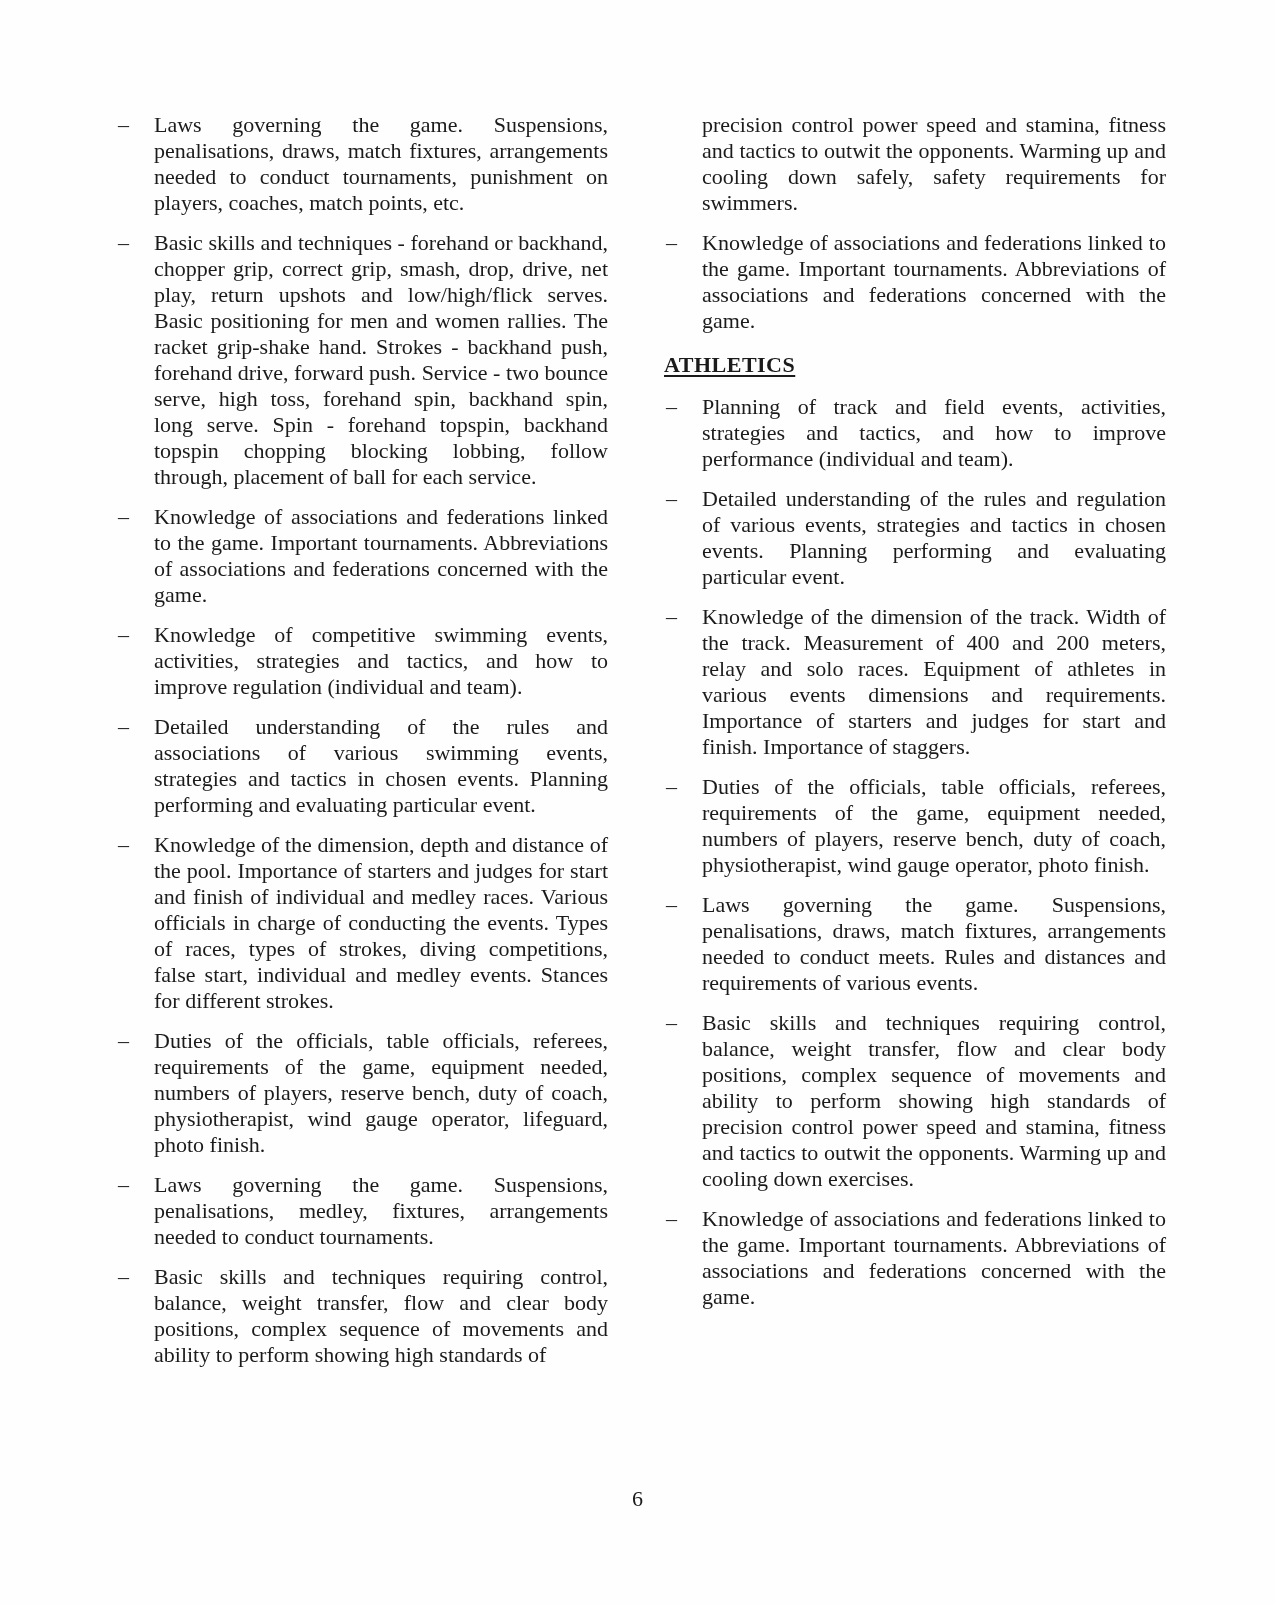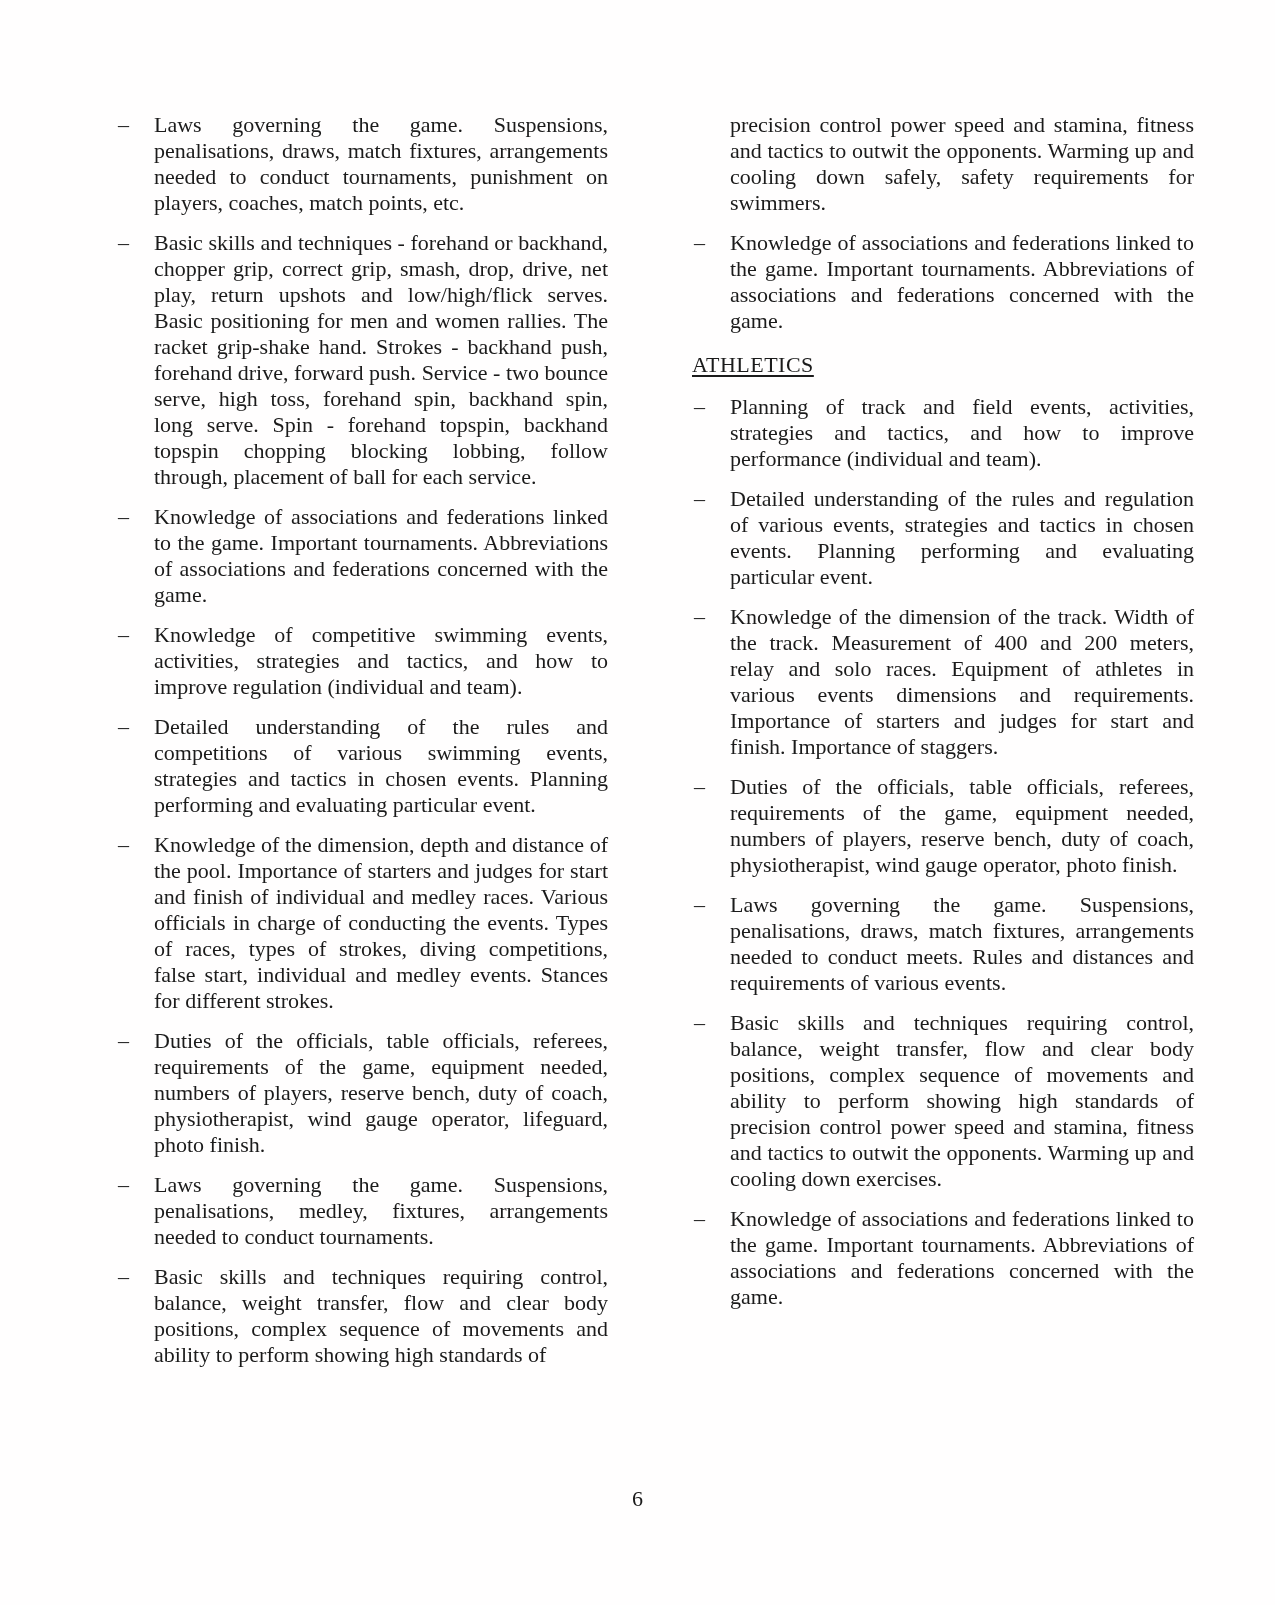--- a/index.html
+++ b/index.html
@@ -16,21 +16,21 @@
     font-family: "Liberation Serif", "DejaVu Serif", serif;
     font-size: 22px;
     line-height: 26px;
     overflow: hidden;
   }
   .column {
     position: absolute;
     top: 112px;
   }
   .col-left  { left: 116px; width: 492px; }
-  .col-right { left: 692px; width: 502px; }
+  .col-right { left: 664px; width: 502px; }
 
   .bullet-item {
     position: relative;
     padding-left: 38px;
     text-align: justify;
     margin: 0 0 14px 0;
   }
   .dash {
     position: absolute;
     left: 2px;
@@ -39,21 +39,21 @@
   .bullet-text { text-align: justify; }
 
   .continuation {
     padding-left: 38px;
     text-align: justify;
     margin: 0 0 14px 0;
   }
 
   .heading {
     margin: 18px 0 16px 0;
-    font-weight: normal;
+    font-weight: bold;
   }
   .heading-text {
     text-decoration: underline;
     text-decoration-thickness: 2px;
     text-underline-offset: 3px;
     letter-spacing: 0.5px;
   }
 
   .page-number {
     position: absolute;
@@ -79,21 +79,21 @@
       <div class="bullet-item">
         <span class="dash">–</span>
         <div class="bullet-text">Knowledge of associations and federations linked to the game. Important tournaments. Abbreviations of associations and federations concerned with the game.</div>
       </div>
       <div class="bullet-item">
         <span class="dash">–</span>
         <div class="bullet-text">Knowledge of competitive swimming events, activities, strategies and tactics, and how to improve regulation (individual and team).</div>
       </div>
       <div class="bullet-item">
         <span class="dash">–</span>
-        <div class="bullet-text">Detailed understanding of the rules and competitions of various swimming events, strategies and tactics in chosen events. Planning performing and evaluating particular event.</div>
+        <div class="bullet-text">Detailed understanding of the rules and associations of various swimming events, strategies and tactics in chosen events. Planning performing and evaluating particular event.</div>
       </div>
       <div class="bullet-item">
         <span class="dash">–</span>
         <div class="bullet-text">Knowledge of the dimension, depth and distance of the pool. Importance of starters and judges for start and finish of individual and medley races. Various officials in charge of conducting the events. Types of races, types of strokes, diving competitions, false start, individual and medley events. Stances for different strokes.</div>
       </div>
       <div class="bullet-item">
         <span class="dash">–</span>
         <div class="bullet-text">Duties of the officials, table officials, referees, requirements of the game, equipment needed, numbers of players, reserve bench, duty of coach, physiotherapist, wind gauge operator, lifeguard, photo finish.</div>
       </div>
       <div class="bullet-item">

